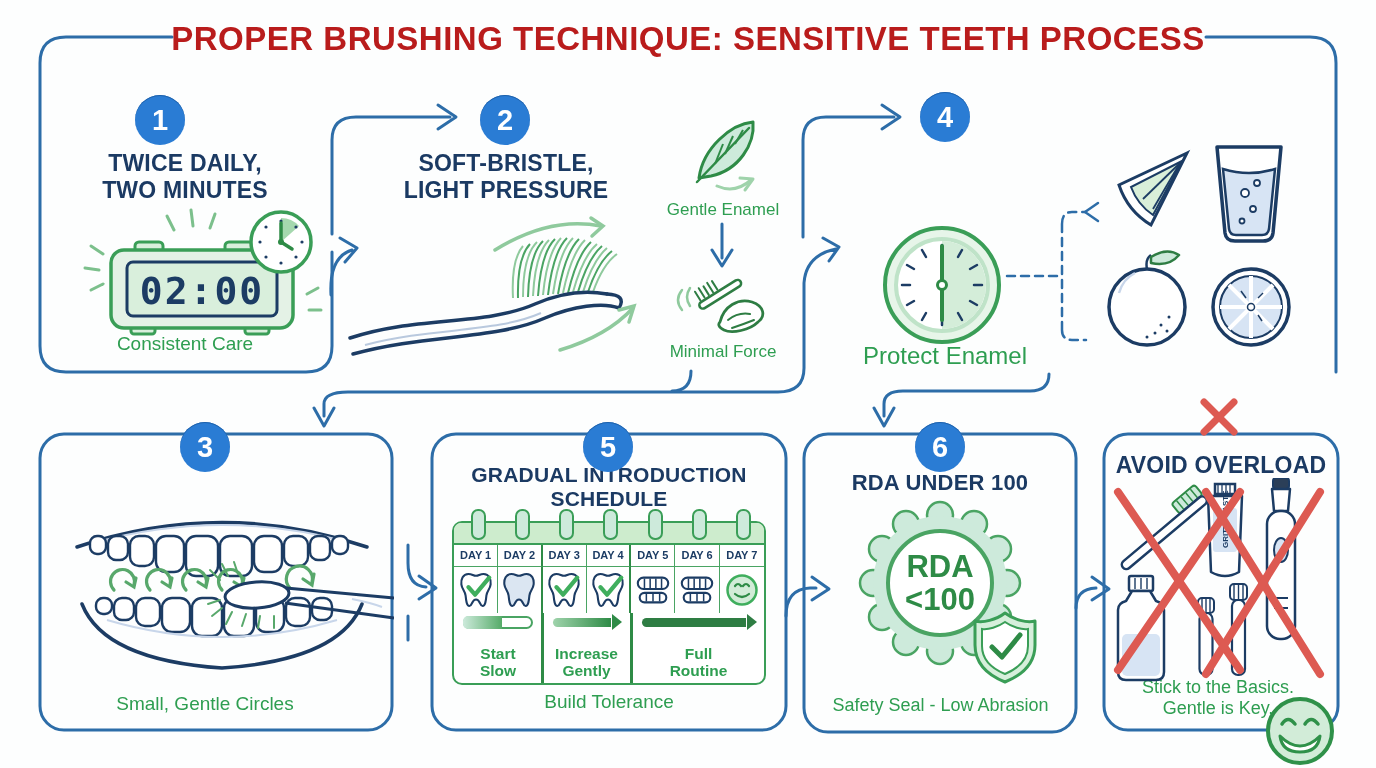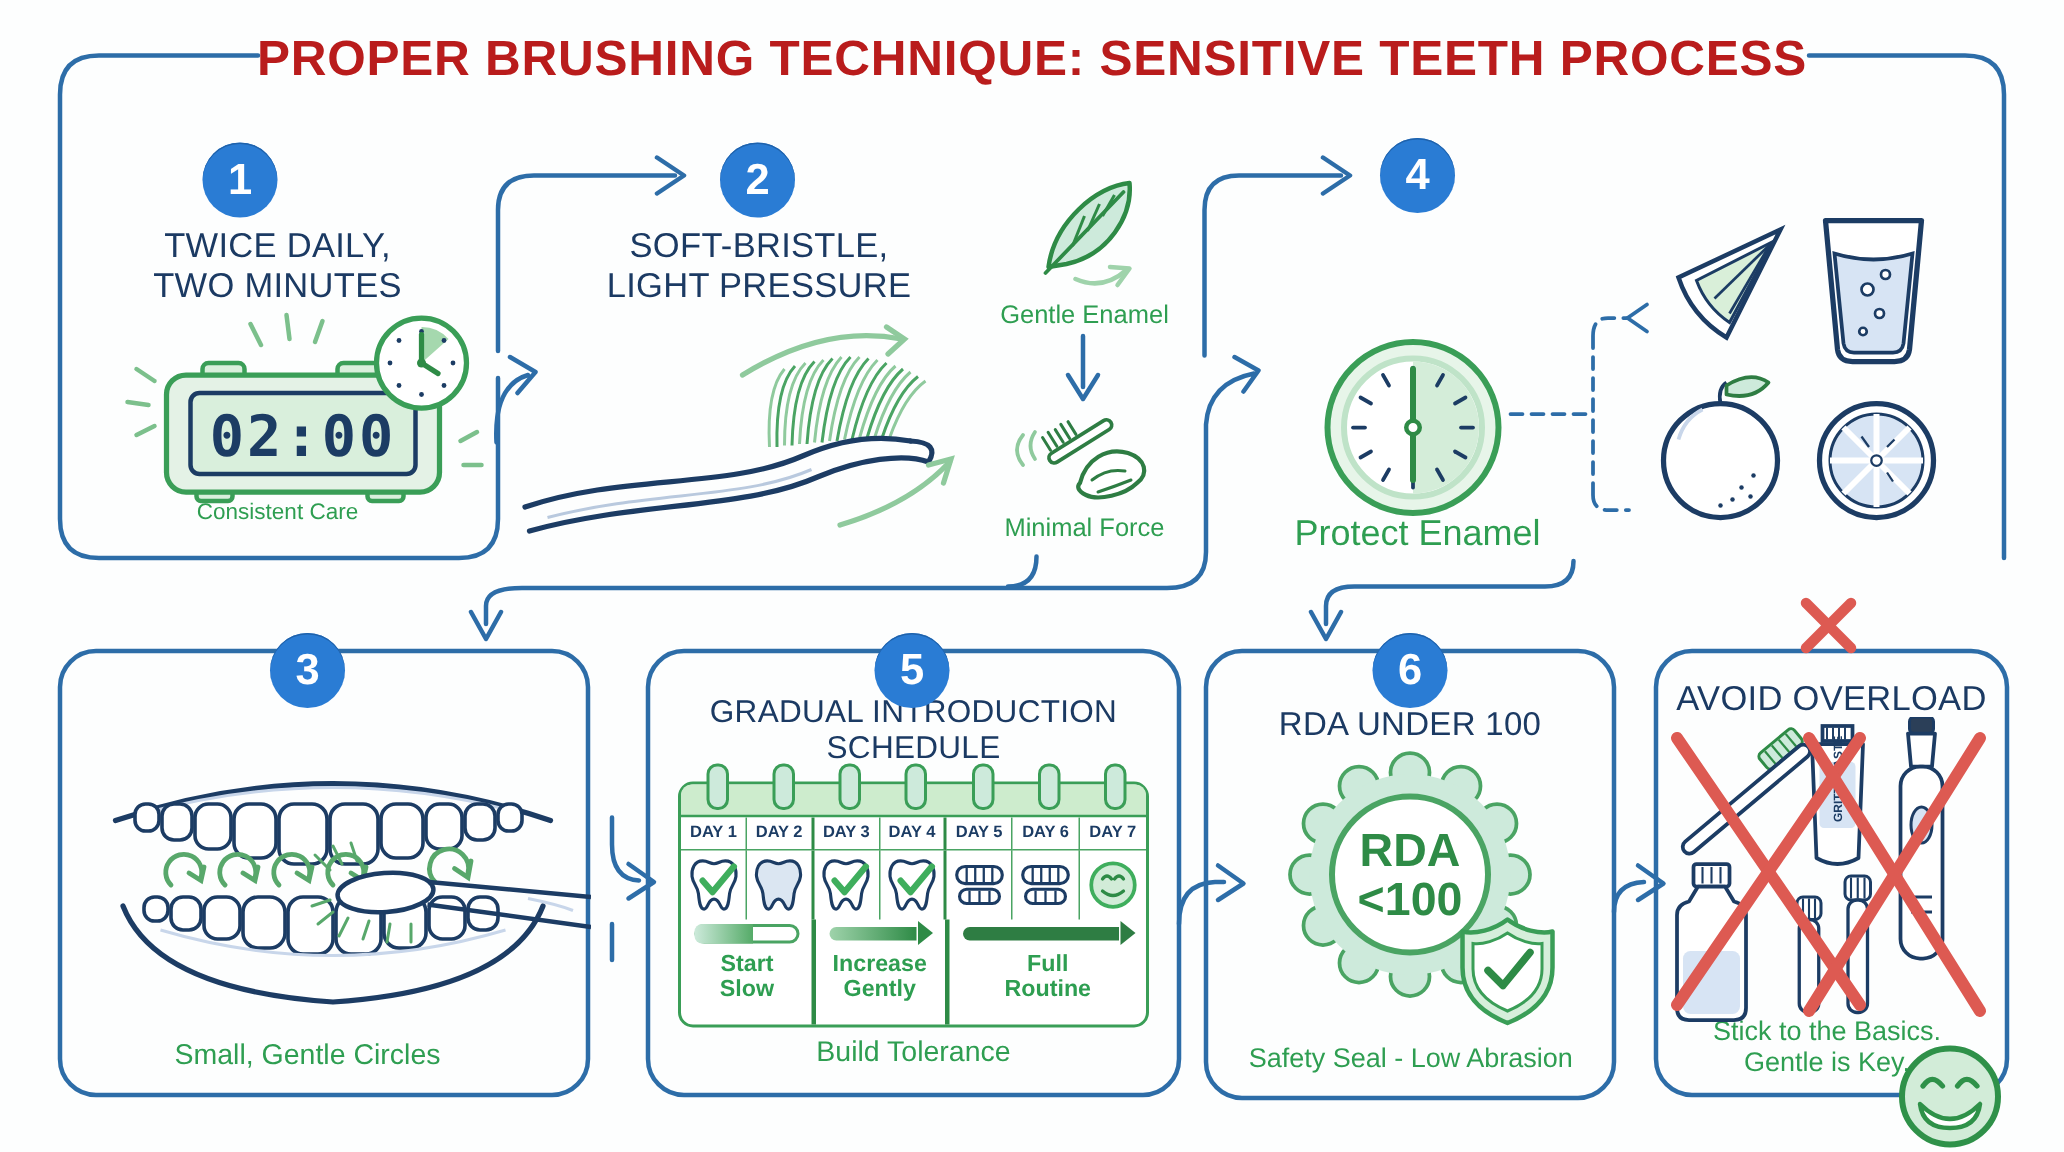--- a/index.html
+++ b/index.html
@@ -5,21 +5,21 @@
   html,body{margin:0;padding:0;background:#ffffff;}
   #canvas{position:relative;width:1376px;height:768px;background:#fdfefe;overflow:hidden;
           font-family:"Liberation Sans",sans-serif;}
   #wires{position:absolute;left:0;top:0;z-index:1;}
   .illus{position:absolute;z-index:2;}
   .title{position:absolute;left:0;top:20px;width:1376px;text-align:center;z-index:2;
          font-size:33px;font-weight:700;letter-spacing:.5px;color:#b91c1c;}
   .num-circle{position:absolute;z-index:3;width:50px;height:50px;border-radius:50%;
          background:#2a7cd4;color:#ffffff;font-size:29px;font-weight:700;
          display:flex;align-items:center;justify-content:center;box-shadow:0 1px 0 #1f62ab inset;}
-  .heading{position:absolute;z-index:2;color:#1b3a63;font-weight:400;text-align:center;line-height:1.16;letter-spacing:.2px;}
+  .heading{position:absolute;z-index:2;color:#1b3a63;font-weight:700;text-align:center;line-height:1.16;letter-spacing:.2px;}
   .caption{position:absolute;z-index:2;color:#2e9e51;font-weight:500;text-align:center;}
   .mlabel{position:absolute;z-index:2;color:#2e9e51;font-weight:500;text-align:center;font-size:17px;}
   
   .calendar{position:absolute;z-index:2;background:#ffffff;border:2.5px solid #3a9e57;border-radius:10px;}
   .ring{position:absolute;top:-14px;width:11px;height:27px;background:#cdeadb;border:2.5px solid #3a9e57;border-radius:7px;z-index:4;}
   .cal-header{height:20px;background:#cdeccd;border-bottom:2px solid #3a9e57;border-radius:7px 7px 0 0;}
   .cal-days,.cal-icons{display:grid;grid-template-columns:repeat(7,1fr);}
   .day-cell{height:21px;line-height:21px;text-align:center;font-size:11px;font-weight:700;color:#1c3c64;
             border-right:1.6px solid #4aa463;border-bottom:1.6px solid #4aa463;}
   .icon-cell{height:46px;display:flex;align-items:center;justify-content:center;border-right:1.6px solid #4aa463;}
@@ -27,21 +27,21 @@
   .day-cell:nth-child(2),.icon-cell:nth-child(2),
   .day-cell:nth-child(4),.icon-cell:nth-child(4){border-right:2.5px solid #2e8b46;}
   .cal-bottom{position:relative;height:70px;}
   .gsep{position:absolute;top:0;bottom:0;width:2.5px;background:#2e8b46;}
   .phase{position:absolute;top:0;text-align:center;}
   .pwrap{position:relative;height:13px;margin:3px 7px 2px;}
   .pcap{position:absolute;inset:0;border:2px solid #4aa463;border-radius:7px;background:#ffffff;}
   .pfill{position:absolute;left:0;top:0;bottom:0;width:55%;border-radius:5px 0 0 5px;background:linear-gradient(90deg,#cdeadb,#55ab68);}
   .pbar{position:absolute;left:0;right:9px;top:2px;height:9px;border-radius:5px 0 0 5px;}
   .parrow{position:absolute;right:-2px;top:-2px;width:0;height:0;border-top:8px solid transparent;border-bottom:8px solid transparent;}
-  .plabel{margin-top:6px;font-size:15.5px;font-weight:700;color:#2e9e51;line-height:1.08;}
+  .plabel{margin-top:17px;font-size:15.5px;font-weight:700;color:#2e9e51;line-height:1.08;}
 </style>
 </head>
 <body>
 
 <div id="canvas">
 
   <svg id="wires" width="1376" height="768" viewBox="0 0 1376 768">
     <g stroke="#2d6da8" stroke-width="3" fill="none" stroke-linecap="round" stroke-linejoin="round">
       <path d="M 172,37 H 66 Q 40,37 40,63 V 346 Q 40,372 66,372 H 306 Q 332,372 332,346 V 252"></path>
       <path d="M 332,234 V 140 Q 332,117 356,117 H 450 M 438,105 L 456,117 L 438,129"></path>
@@ -83,21 +83,21 @@
     <span>SOFT-BRISTLE,</span><br>
     <span>LIGHT PRESSURE</span>
   </div>
   <div class="heading" style="left:445px;top:463px;width:328px;font-size:21px;">
     <span>GRADUAL INTRODUCTION</span><br>
     <span>SCHEDULE</span>
   </div>
   <div class="heading" style="left:830px;top:470px;width:220px;font-size:22px;">RDA UNDER 100</div>
   <div class="heading" style="left:1108px;top:452px;width:226px;font-size:23px;">AVOID OVERLOAD</div>
 
-  <div class="caption" style="left:60px;top:333px;width:250px;font-size:15px;">Consistent Care</div>
+  <div class="caption" style="left:60px;top:333px;width:250px;font-size:19px;">Consistent Care</div>
   <div class="mlabel" style="left:653px;top:200px;width:140px;">Gentle Enamel</div>
   <div class="mlabel" style="left:653px;top:342px;width:140px;">Minimal Force</div>
   <div class="caption" style="left:850px;top:342px;width:190px;font-size:24px;">Protect Enamel</div>
   <div class="caption" style="left:70px;top:693px;width:270px;font-size:19px;">Small, Gentle Circles</div>
   <div class="caption" style="left:490px;top:691px;width:238px;font-size:19px;">Build Tolerance</div>
   <div class="caption" style="left:818px;top:695px;width:245px;font-size:18px;">Safety Seal - Low Abrasion</div>
   <div class="caption" style="left:1118px;top:677px;width:200px;font-size:18px;line-height:1.15;">
     <span>Stick to the Basics.</span><br>
     <span>Gentle is Key.</span>
   </div>

